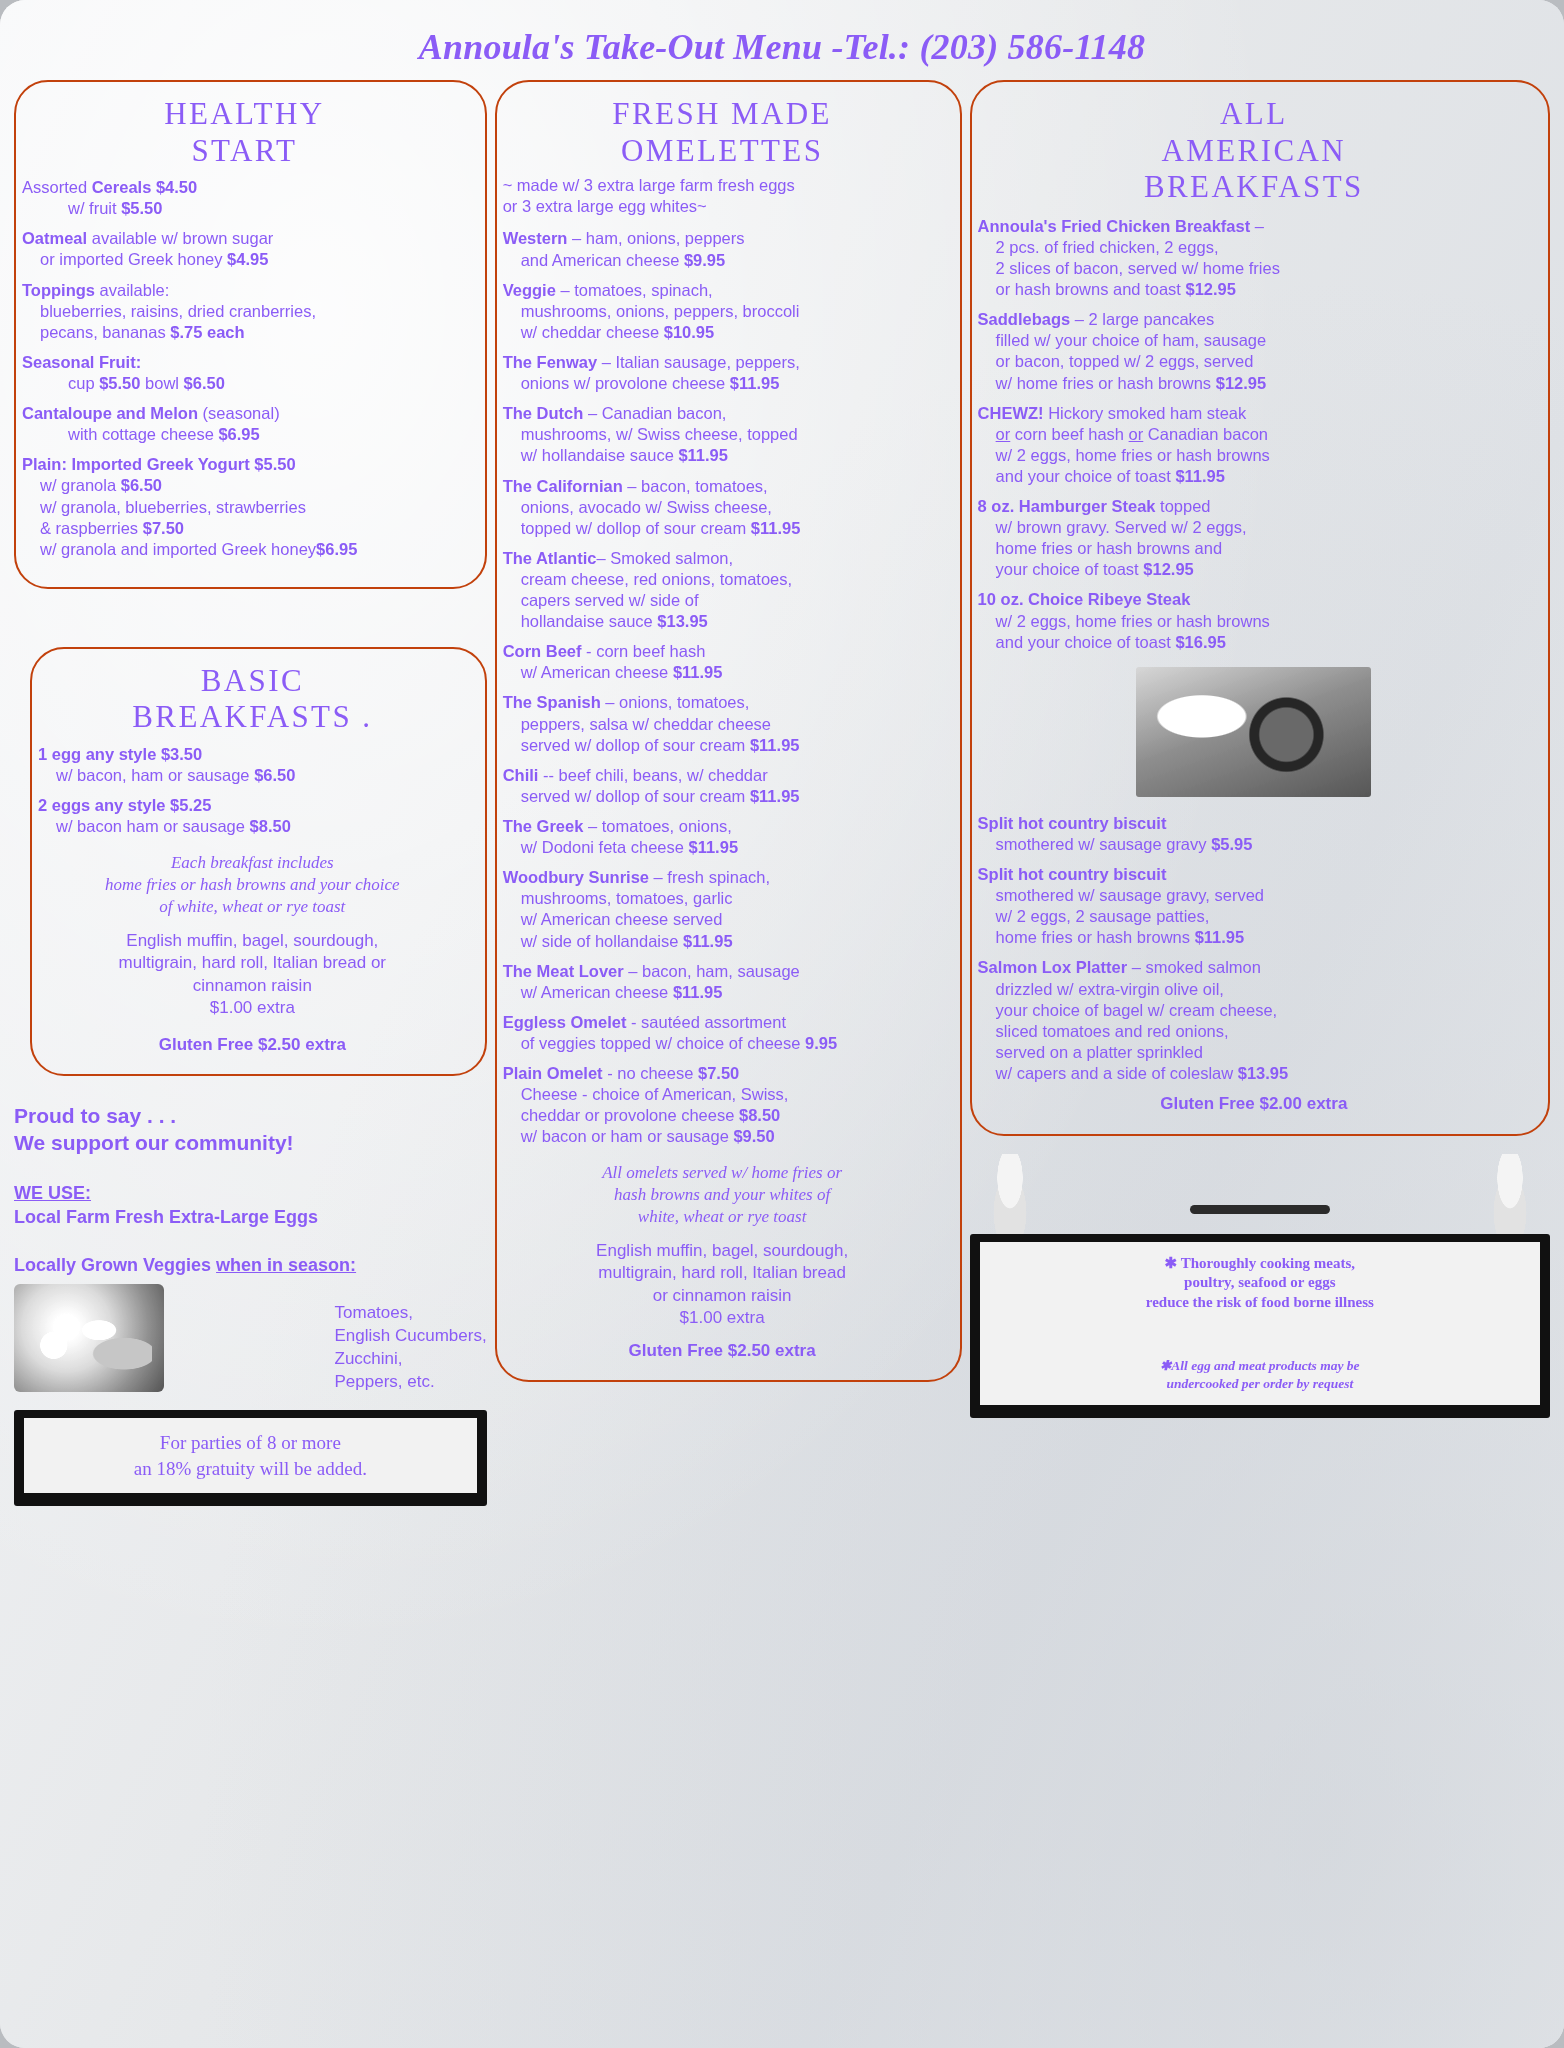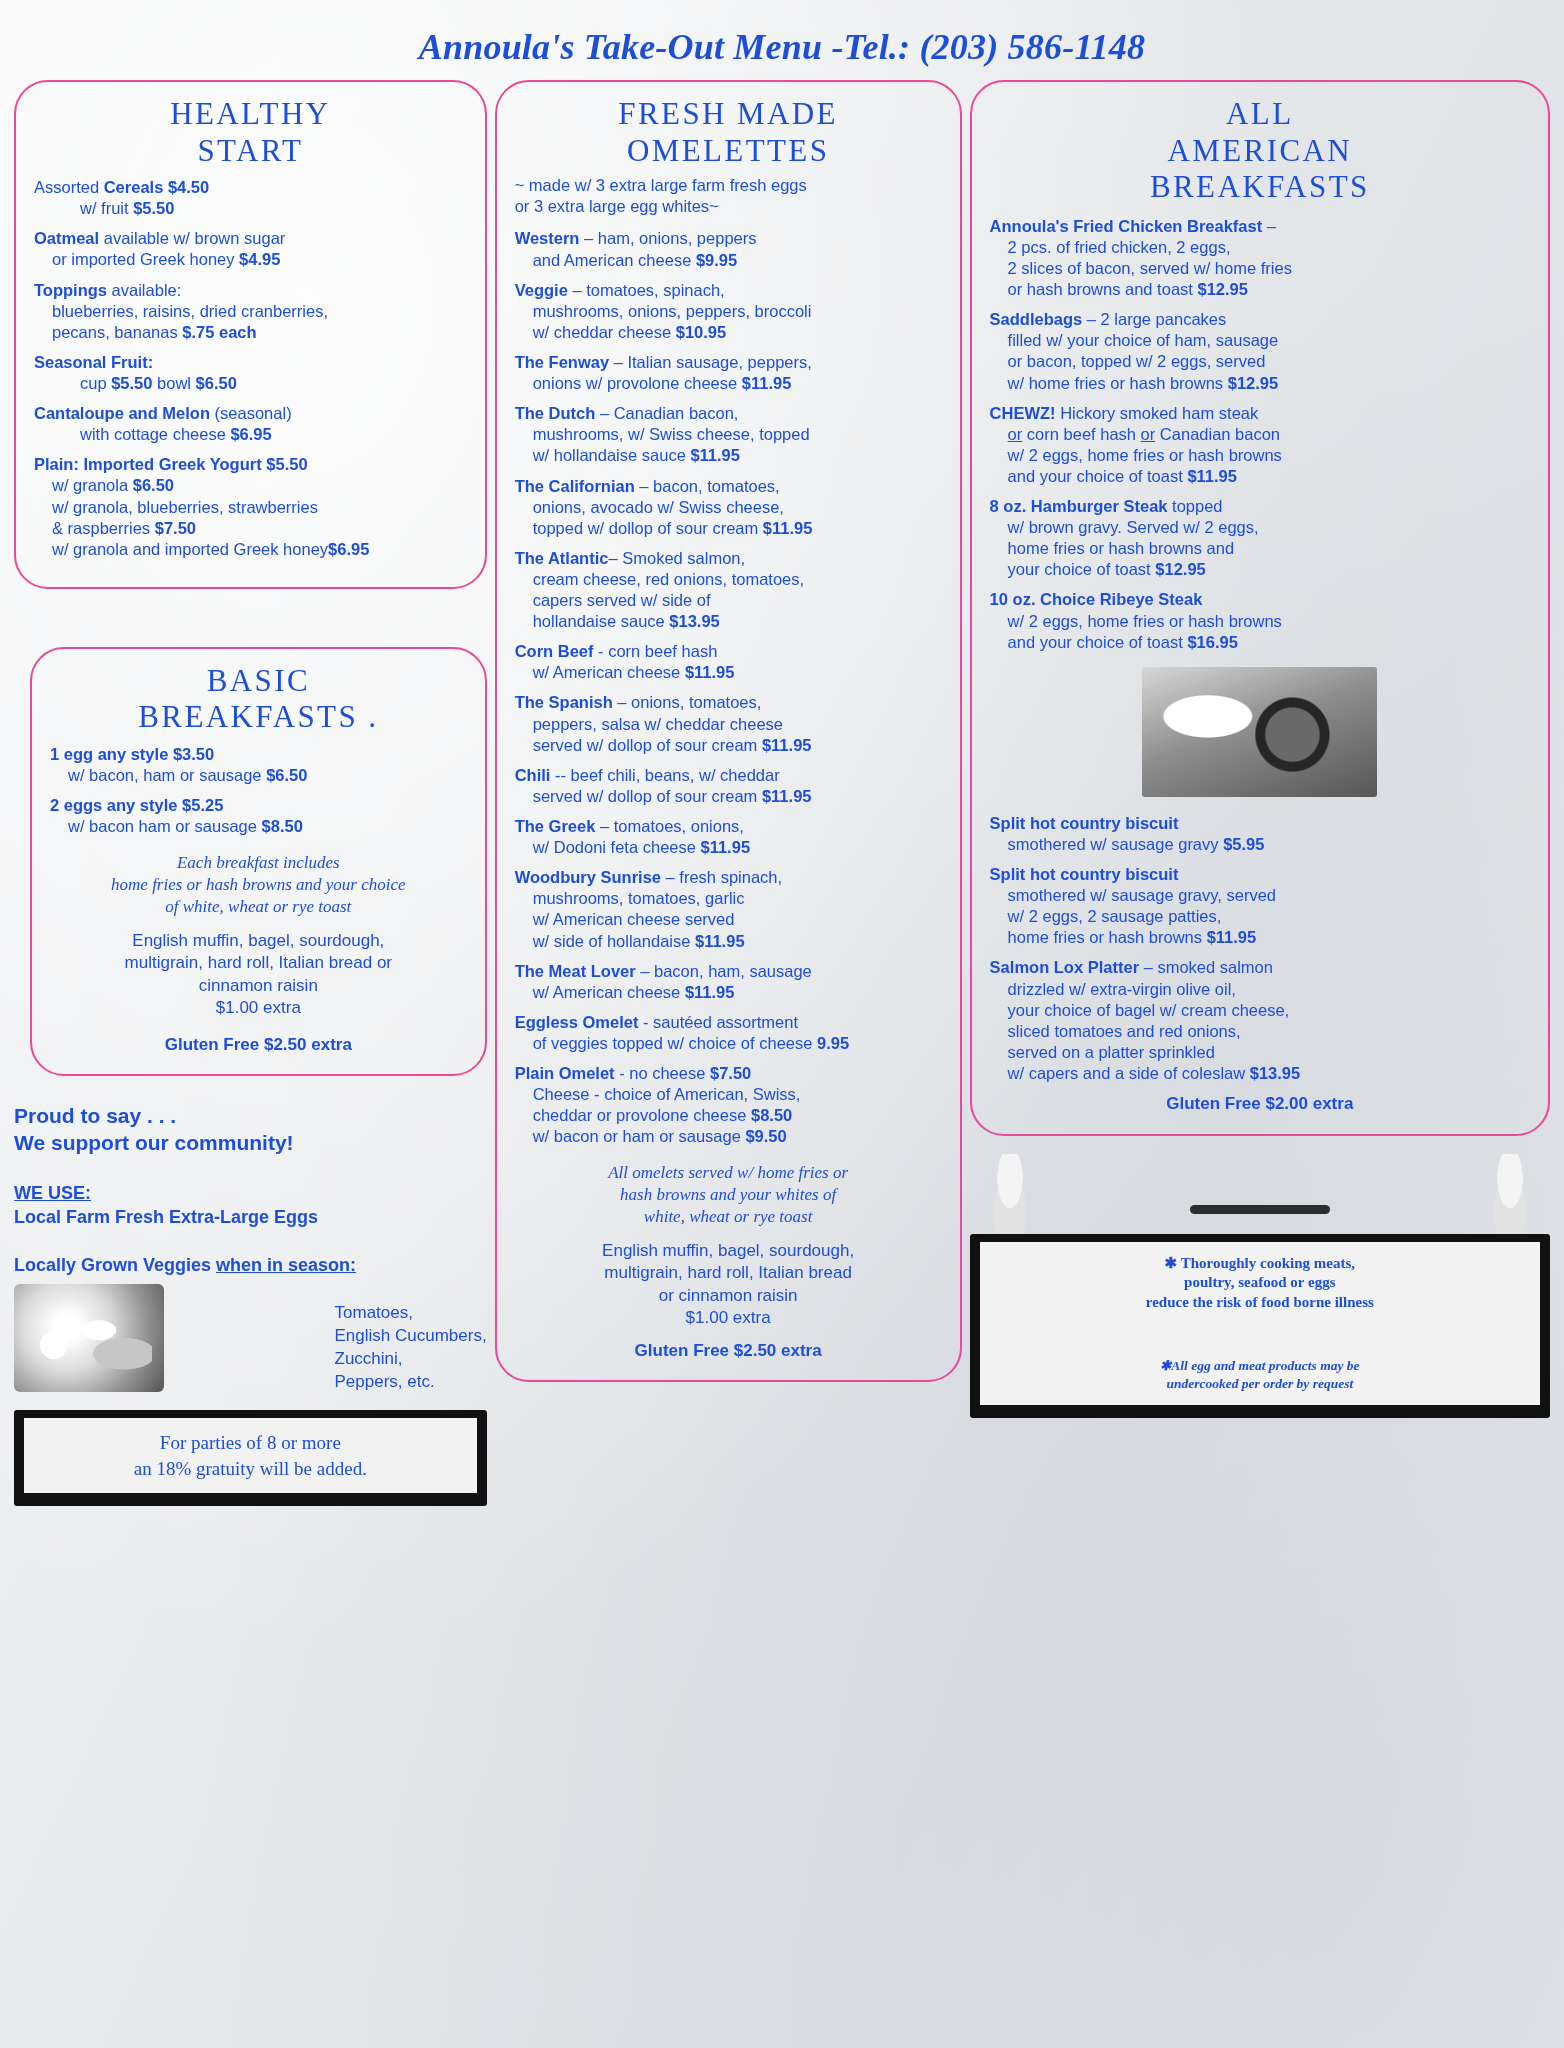--- a/index.html
+++ b/index.html
@@ -8,21 +8,22 @@
     background: #b9bcc0;
   }
   .page {
     position: relative;
     width: 1564px;
     height: 2048px;
     margin: 0 auto;
     background: #e9eaec;
     overflow: hidden;
     font-family: "Liberation Sans", sans-serif;
-    color: #1d4ed8;
+    color: #8b5cf6;
+    border-radius: 25px;
   }
   
   .page::before {
     content: "";
     position: absolute;
     inset: 0;
     background:
       radial-gradient(ellipse at 20% 15%, rgba(255,255,255,0.85) 0%, rgba(255,255,255,0) 55%),
       radial-gradient(ellipse at 85% 90%, rgba(200,205,212,0.55) 0%, rgba(255,255,255,0) 60%),
       linear-gradient(115deg, #f3f4f6 0%, #e6e8ea 45%, #dfe2e6 70%, #eceef0 100%);
@@ -46,23 +47,23 @@
     gap: 8px;
   }
   .col { position: relative; }
   .col-left   { width: 500px; }
   .col-mid    { width: 494px; }
   .col-right  { width: 614px; }
 
   
   .panel {
     position: relative;
-    border: 2px solid #ec4899;
+    border: 2px solid #c2410c;
     border-radius: 4px;
-    padding: 14px 18px 18px 18px;
+    padding: 14px 18px 18px 6px;
     background: transparent;
   }
   .panel.tab-top {
     border-top-left-radius: 34px;
     border-top-right-radius: 34px;
   }
   .panel.tab-bottom {
     border-bottom-left-radius: 34px;
     border-bottom-right-radius: 34px;
   }

